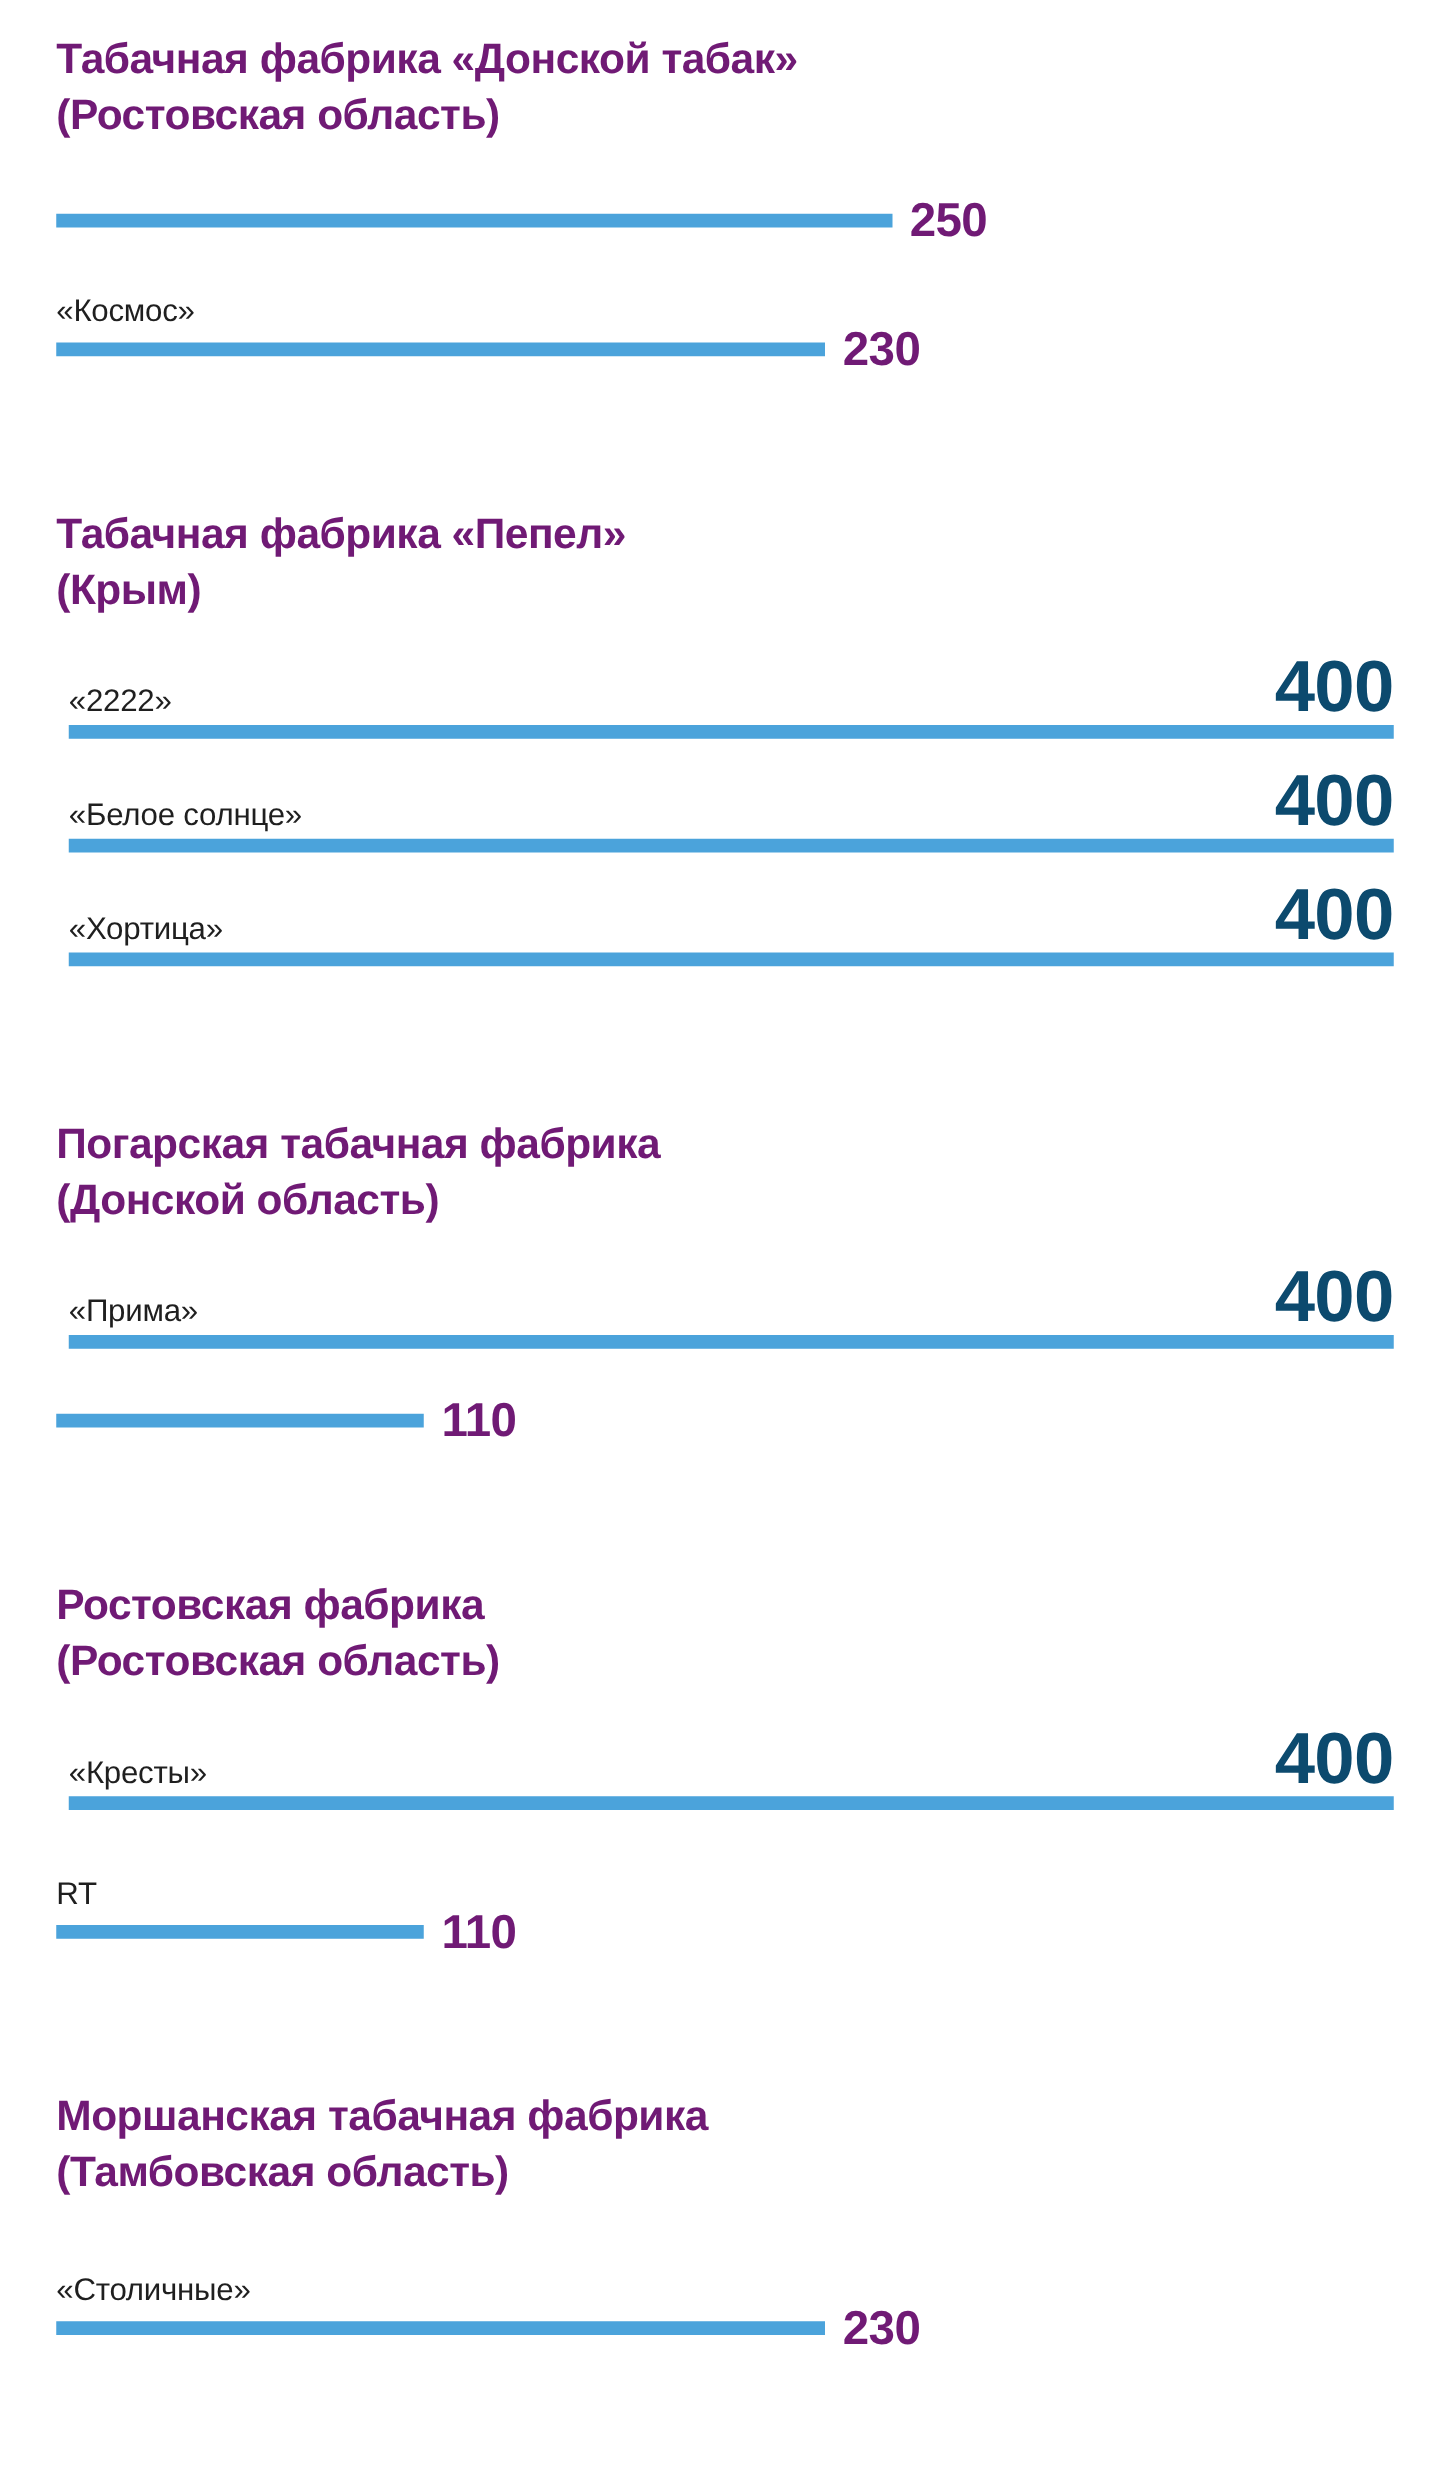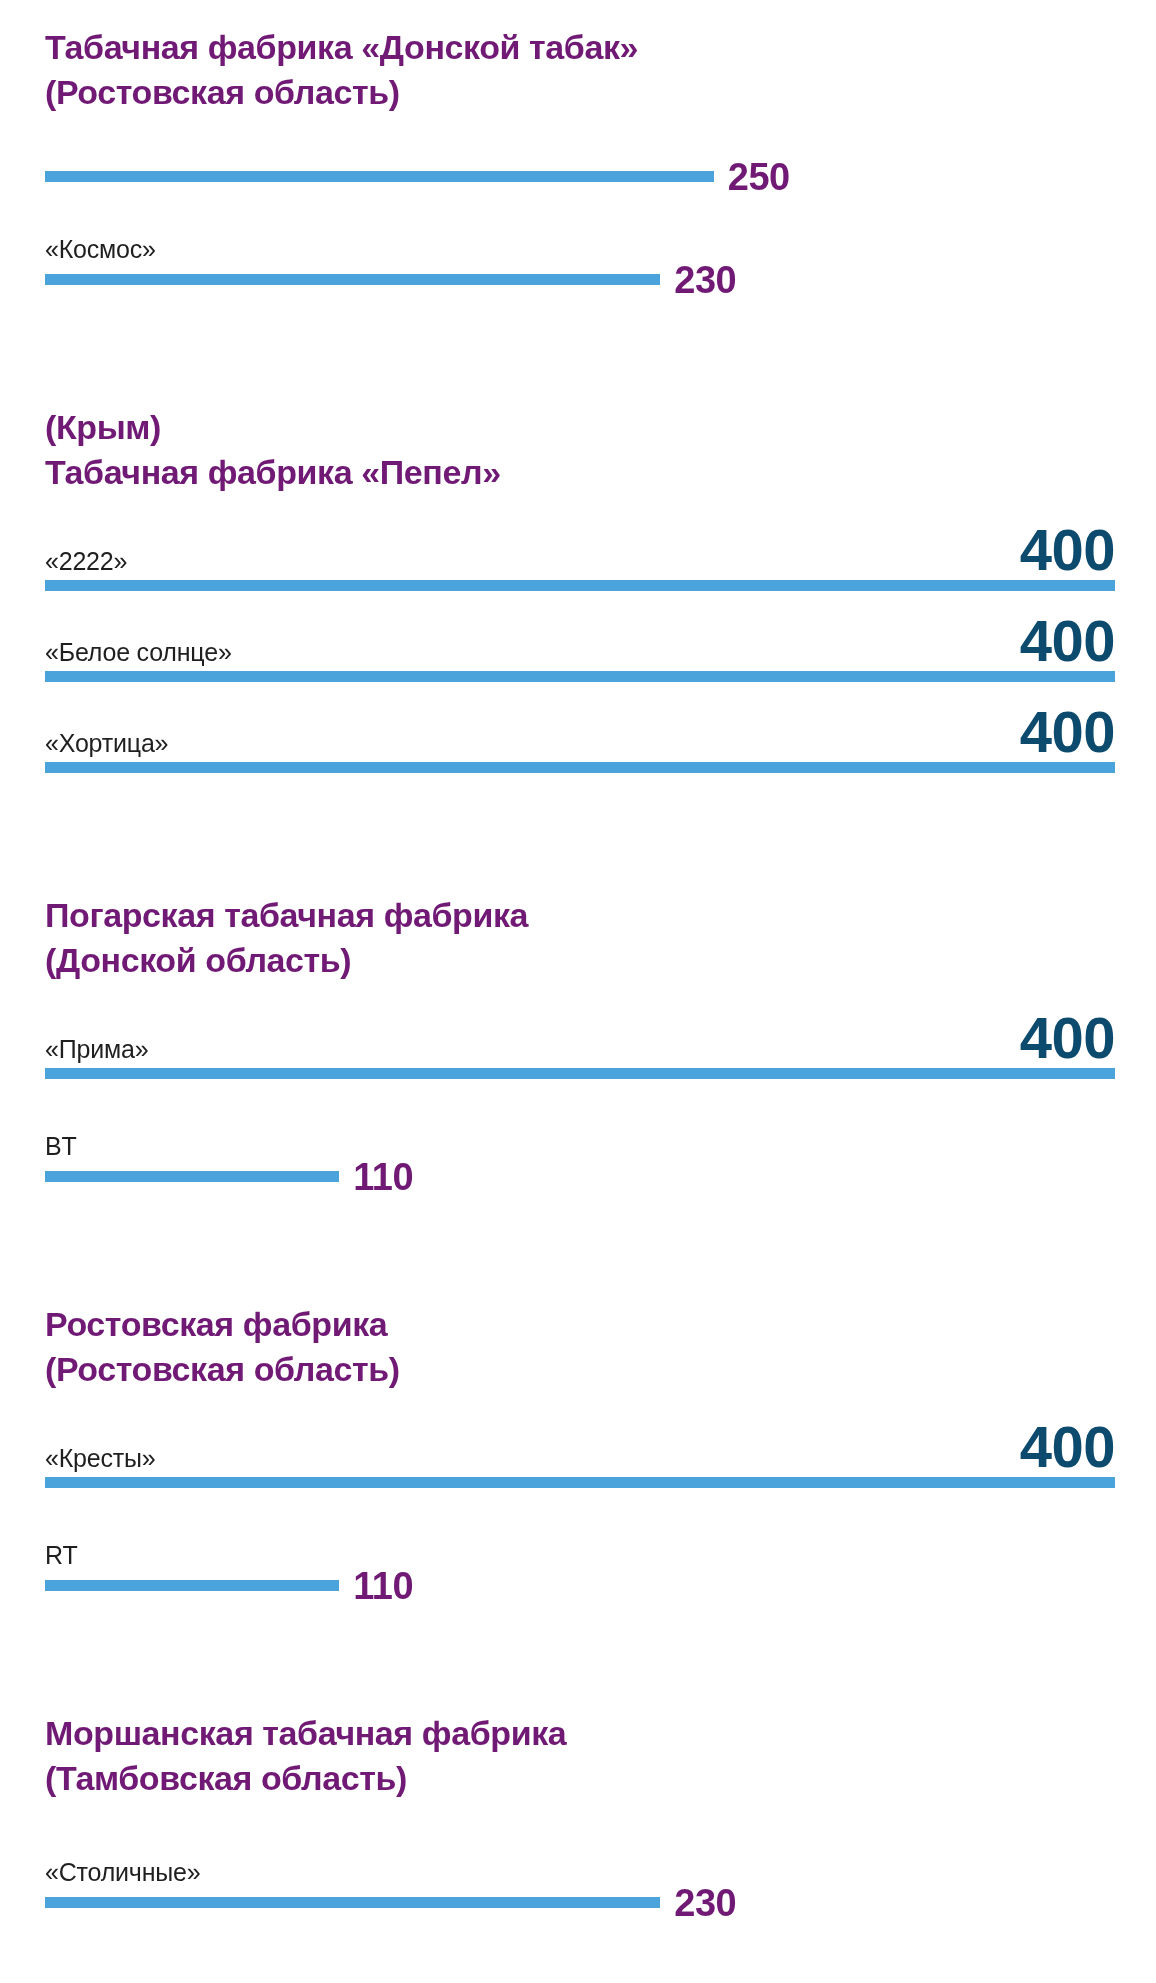--- a/index.html
+++ b/index.html
@@ -48,21 +48,21 @@
     font-size: 38px;
     font-weight: 700;
     letter-spacing: -0.5px;
     height: 38px;
     line-height: 38px;
     margin-left: 14px;
     color: #701a75;
     white-space: nowrap;
   }
   
-  .row.big { margin-top: 20px; }
+  .row.big { margin-top: 20px; margin-left: 10px; }
   .rows .row.big:first-child { margin-top: 25px; }
   .row.big .topline {
     display: flex;
     justify-content: space-between;
     align-items: baseline;
     height: 60px;
     line-height: 60px;
     width: 100%;
   }
   .row.big .brand {
@@ -102,22 +102,22 @@
     <div class="barline">
       <div class="bar" style="width: 57.5%;"></div>
       <div class="value-side">230</div>
     </div>
   </div>
 </div>
   </section>
 
   <section class="group">
     <h2 class="factory-title">
+      <span>Табачная фабрика «Пепел»</span>
       <span>(Крым)</span>
-      <span>Табачная фабрика «Пепел»</span>
     </h2>
     <div class="rows">
   <div class="row big">
     <div class="topline">
       <div class="brand">«2222»</div>
       <div class="value-big">400</div>
     </div>
     <div class="bar" style="width: 100%;"></div>
   </div>
 
@@ -147,21 +147,20 @@
     <div class="rows">
   <div class="row big">
     <div class="topline">
       <div class="brand">«Прима»</div>
       <div class="value-big">400</div>
     </div>
     <div class="bar" style="width: 100%;"></div>
   </div>
 
   <div class="row side">
-    <div class="brand">BT</div>
     <div class="barline">
       <div class="bar" style="width: 27.5%;"></div>
       <div class="value-side">110</div>
     </div>
   </div>
 </div>
   </section>
 
   <section class="group">
     <h2 class="factory-title">

